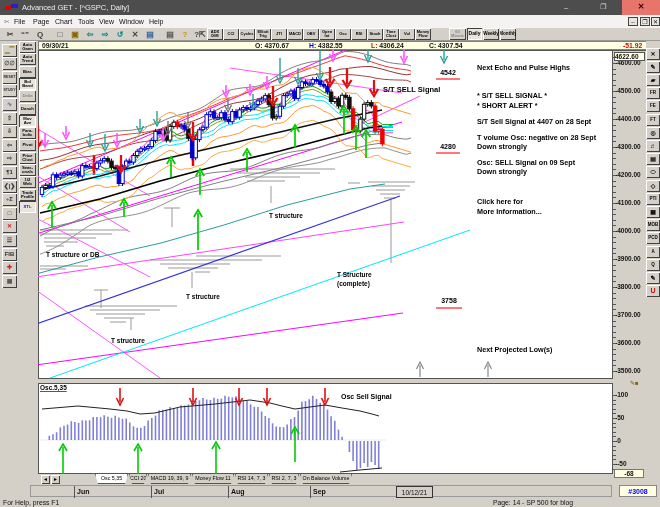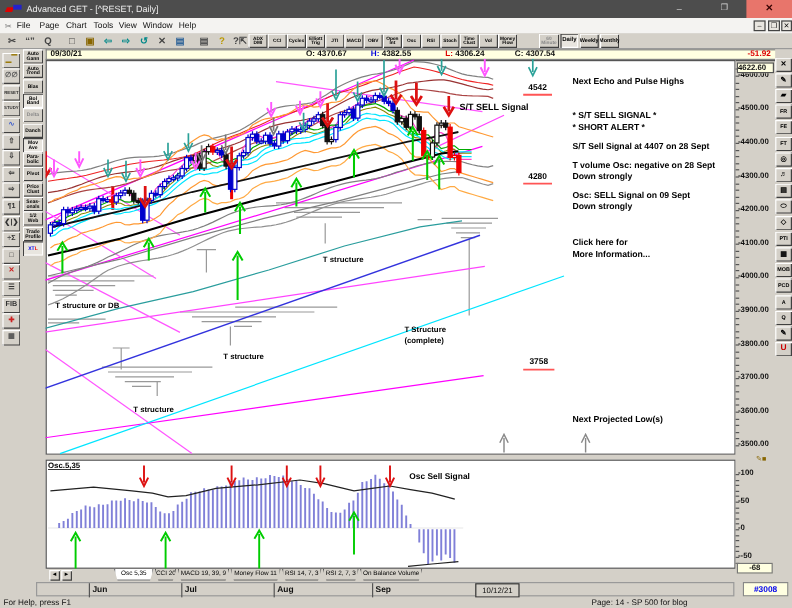--- a/index.html
+++ b/index.html
@@ -2,21 +2,21 @@
 <html><head><meta charset="utf-8"><style>
 *{margin:0;padding:0;box-sizing:border-box}
 body{width:660px;height:507px;font-family:"Liberation Sans",sans-serif;background:#d4d0c8;position:relative;overflow:hidden}
 </style></head><body>
 
 <div style="position:absolute;left:0;top:0;width:660px;height:15px;background:#4d4d4d;color:#eee;font-size:7.5px;line-height:15px">
  <span style="position:absolute;left:5px;top:4px;width:13px;height:8px">
   <span style="position:absolute;left:0;top:2px;width:6px;height:4px;background:#d00;transform:skewX(-25deg)"></span>
   <span style="position:absolute;left:6px;top:0px;width:7px;height:4px;background:#22c"></span>
  </span>
- <span style="margin-left:22px">Advanced GET - [^RESET, Daily]</span>
+ <span style="margin-left:22px">Advanced GET - [^GSPC, Daily]</span>
  <span style="position:absolute;right:75px;top:0;width:38px;height:15px;text-align:center;color:#ddd">–</span>
  <span style="position:absolute;right:38px;top:0;width:37px;height:15px;text-align:center;color:#ddd;font-size:7px;line-height:14px">❐</span>
  <span style="position:absolute;right:0;top:0;width:38px;height:15px;background:#e8756b;color:#300;text-align:center;font-weight:bold;font-size:8px;line-height:14px">✕</span>
 </div>
 
 <div style="position:absolute;left:0;top:15px;width:660px;height:14px;background:#f4f3f1;font-size:7px;color:#111;border-bottom:1px solid #b8b4ac">
  <span style="position:absolute;left:4px;top:3px;font-size:7px;color:#777">✂</span>
  <span style="position:absolute;left:14px;top:3px">File</span>
  <span style="position:absolute;left:33px;top:3px">Page</span>
  <span style="position:absolute;left:55px;top:3px">Chart</span>

